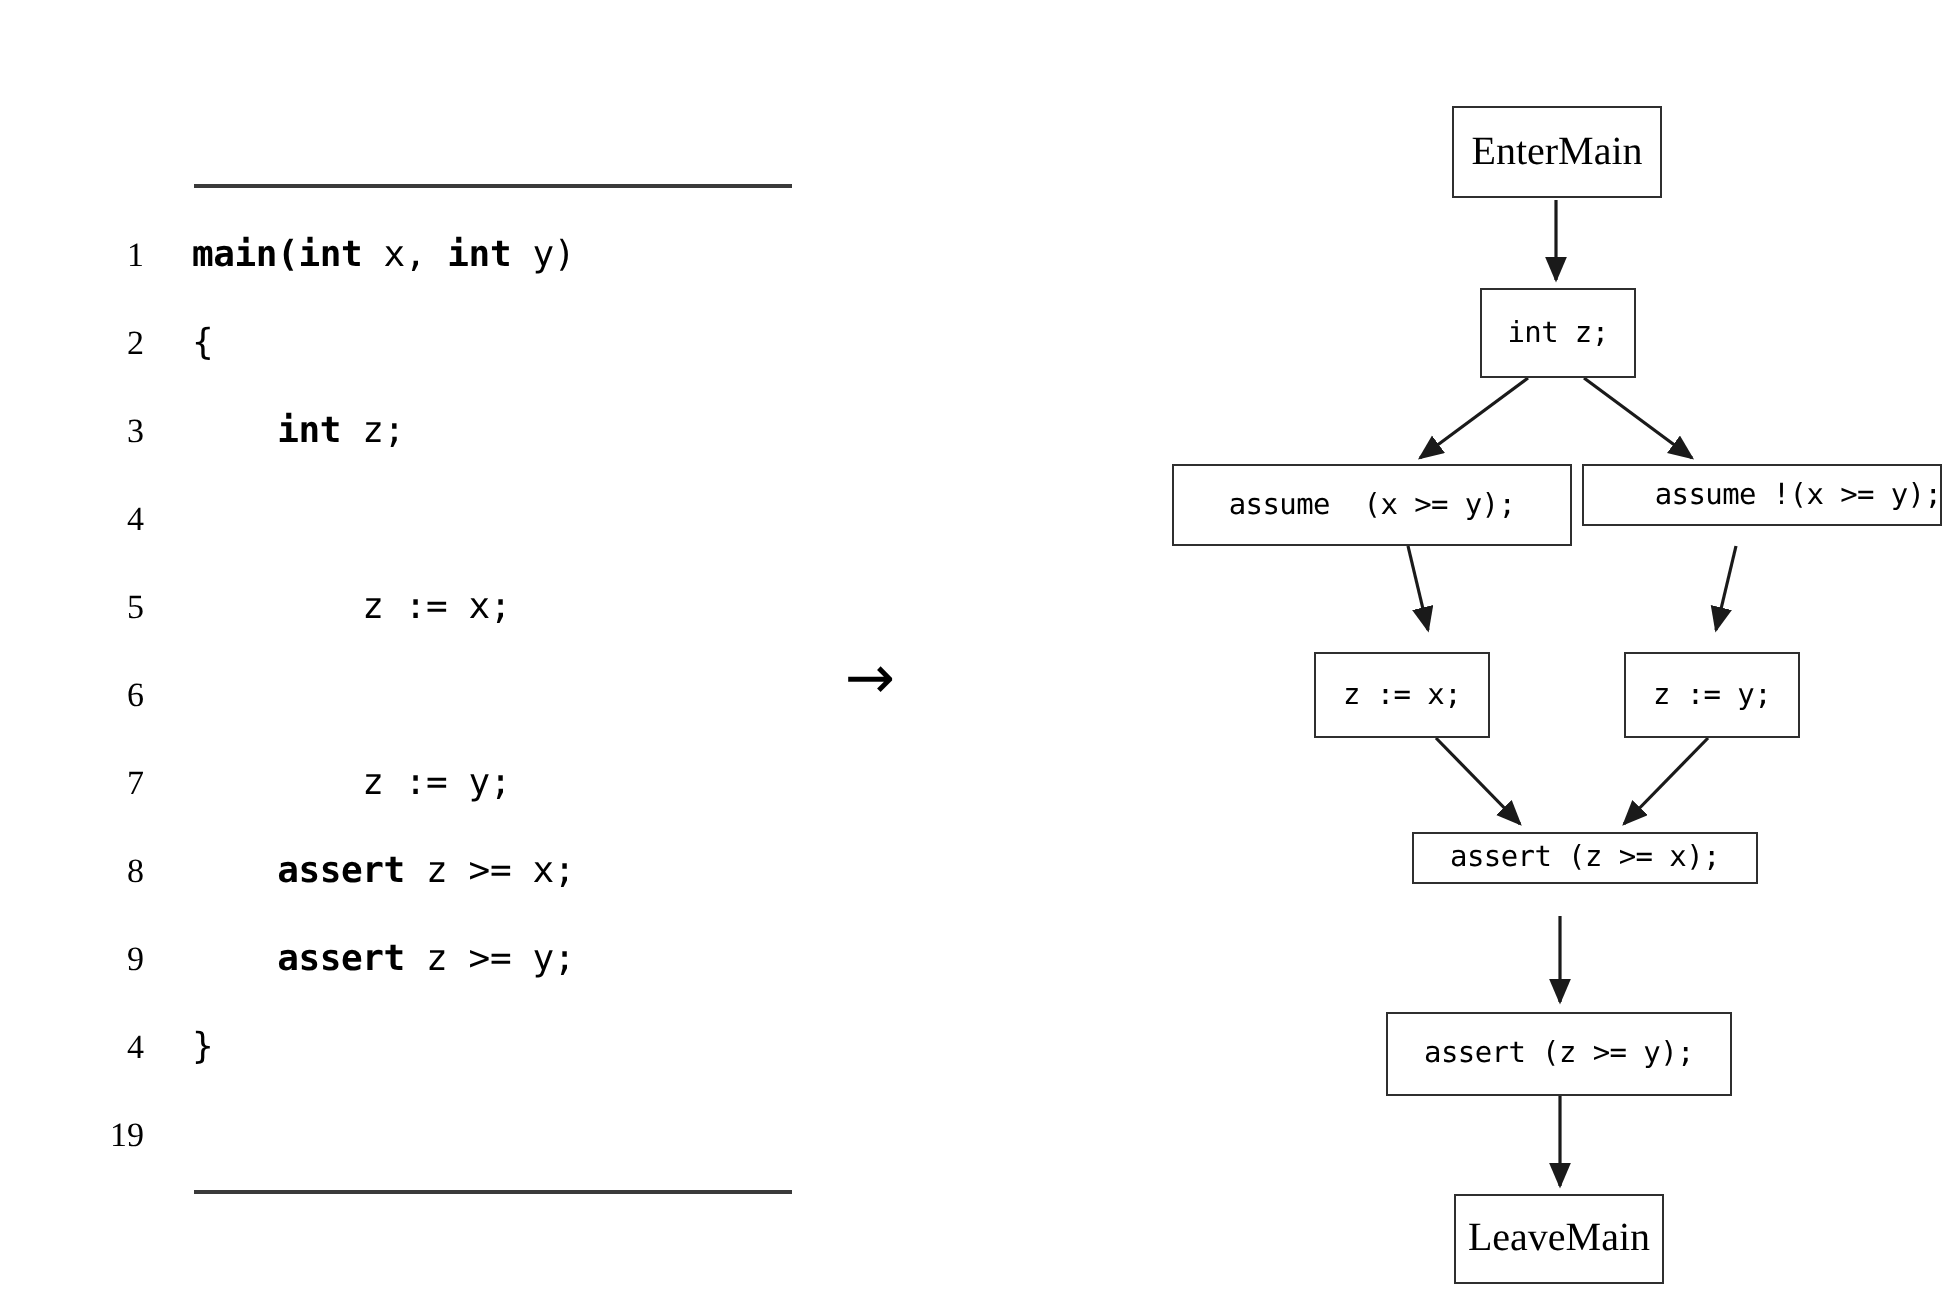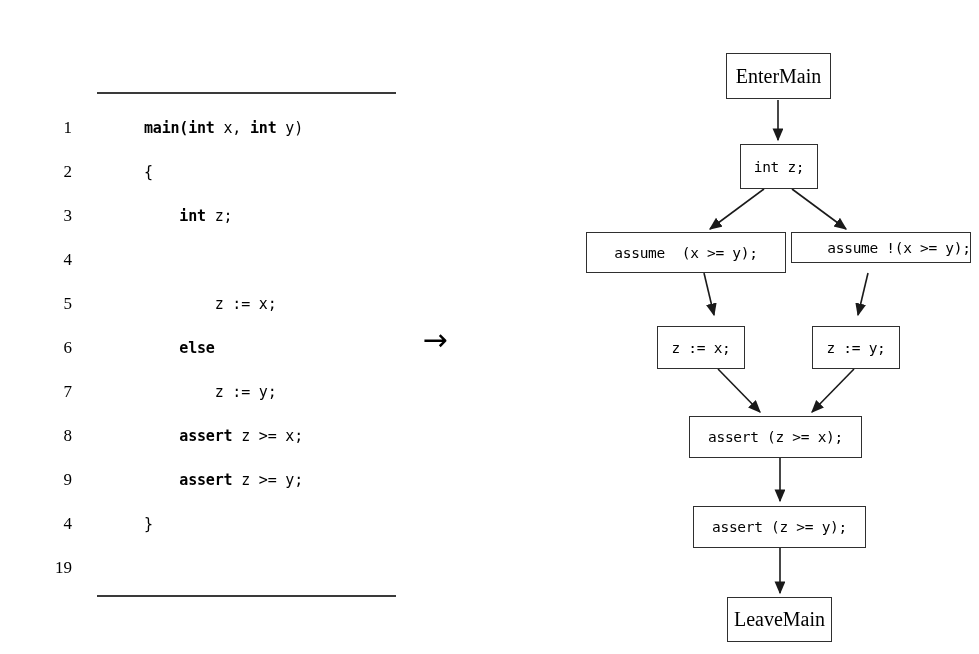--- a/index.html
+++ b/index.html
@@ -47,26 +47,25 @@
     text-align: right;
     font-family: "Liberation Serif", serif;
     font-size: 17px;
     line-height: 44px;
     color: #000;
   }
   .code-text {
     position: absolute;
     left: 96px;
     font-family: "DejaVu Sans Mono", monospace;
-    font-size: 15px;
+    font-size: 18px;
     line-height: 44px;
     white-space: pre;
     letter-spacing: -0.2px;
     color: #000;
-    margin-left: 48px;
   }
   .kw { font-weight: bold; }
 
   
   #transform-arrow {
     position: absolute;
     left: 412px;
     top: 325px;
     width: 46px;
     height: 30px;
@@ -137,21 +136,20 @@
     <span class="line-no">4</span>
   </div>
 
   <div class="code-row" style="top:282px">
     <span class="line-no">5</span>
     <span class="code-text">        z := x;</span>
   </div>
 
   <div class="code-row" style="top:326px">
     <span class="line-no">6</span>
-    <span class="code-text">    <span style="font-weight:bold">else</span></span>
   </div>
 
   <div class="code-row" style="top:370px">
     <span class="line-no">7</span>
     <span class="code-text">        z := y;</span>
   </div>
 
   <div class="code-row" style="top:414px">
     <span class="line-no">8</span>
     <span class="code-text">    <span style="font-weight:bold">assert</span> z &gt;= x;</span>
@@ -224,21 +222,21 @@
   </div>
 
   <div class="cfg-node node-mono" style="left:187px; top:326px; width:88px; height:43px;">
     <span>z := x;</span>
   </div>
 
   <div class="cfg-node node-mono" style="left:342px; top:326px; width:88px; height:43px;">
     <span>z := y;</span>
   </div>
 
-  <div class="cfg-node node-mono" style="left:219px; top:416px; width:173px; height:42px;">
+  <div class="cfg-node node-mono" style="left:236px; top:416px; width:173px; height:26px;">
     <span>assert (z &gt;= x);</span>
   </div>
 
   <div class="cfg-node node-serif" style="left:257px; top:597px; width:105px; height:45px;">
     <span>LeaveMain</span>
   </div>
 
   <div class="cfg-node node-mono" style="left:223px; top:506px; width:173px; height:42px;">
     <span>assert (z &gt;= y);</span>
   </div>

